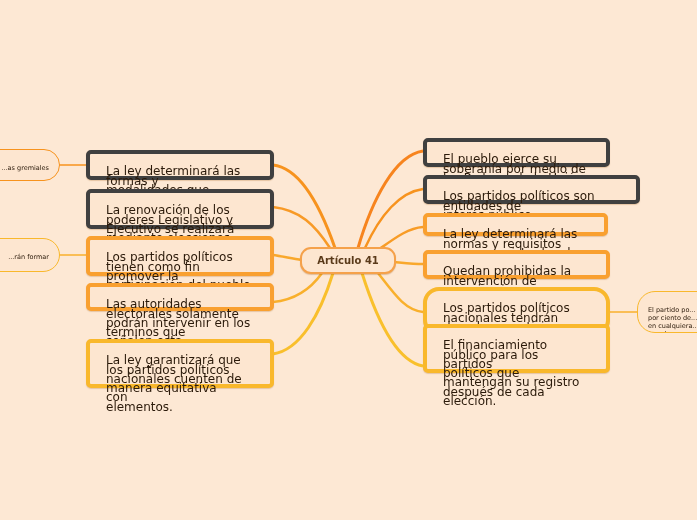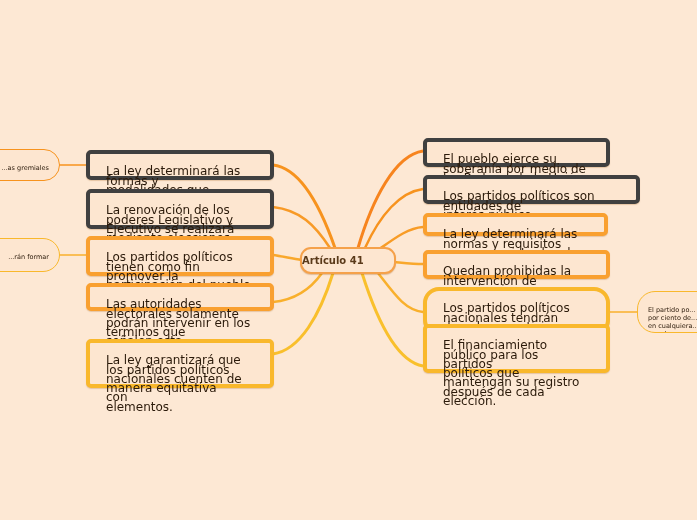--- a/index.html
+++ b/index.html
@@ -28,21 +28,21 @@
     border-radius:18px;
     font-size:6.5px; line-height:8px; color:#2b1a0a;
     padding:6px 10px;
     white-space:pre-line; overflow:hidden;
   }
   .ext.y { border-color:#f9b82c; }
   .center {
     position:absolute; left:300px; top:247px; width:96px; height:27px;
     box-sizing:border-box;
     background:#fde6d0; border:2px solid #f5a14a; border-radius:11px;
-    display:flex; align-items:center; justify-content:flex-start;
+    display:flex; align-items:center; justify-content:center;
     font-weight:bold; font-size:10px; color:#5a3a1a;
     box-shadow:0 1px 1px rgba(160,90,20,0.3);
   }
 </style>
 </head>
 <body>
 
 <svg class="links" viewBox="0 0 697 520">
 
   <path d="M335,248 C320,205 300,168 273,165" stroke="#f7931e" stroke-width="3" fill="none"></path>

